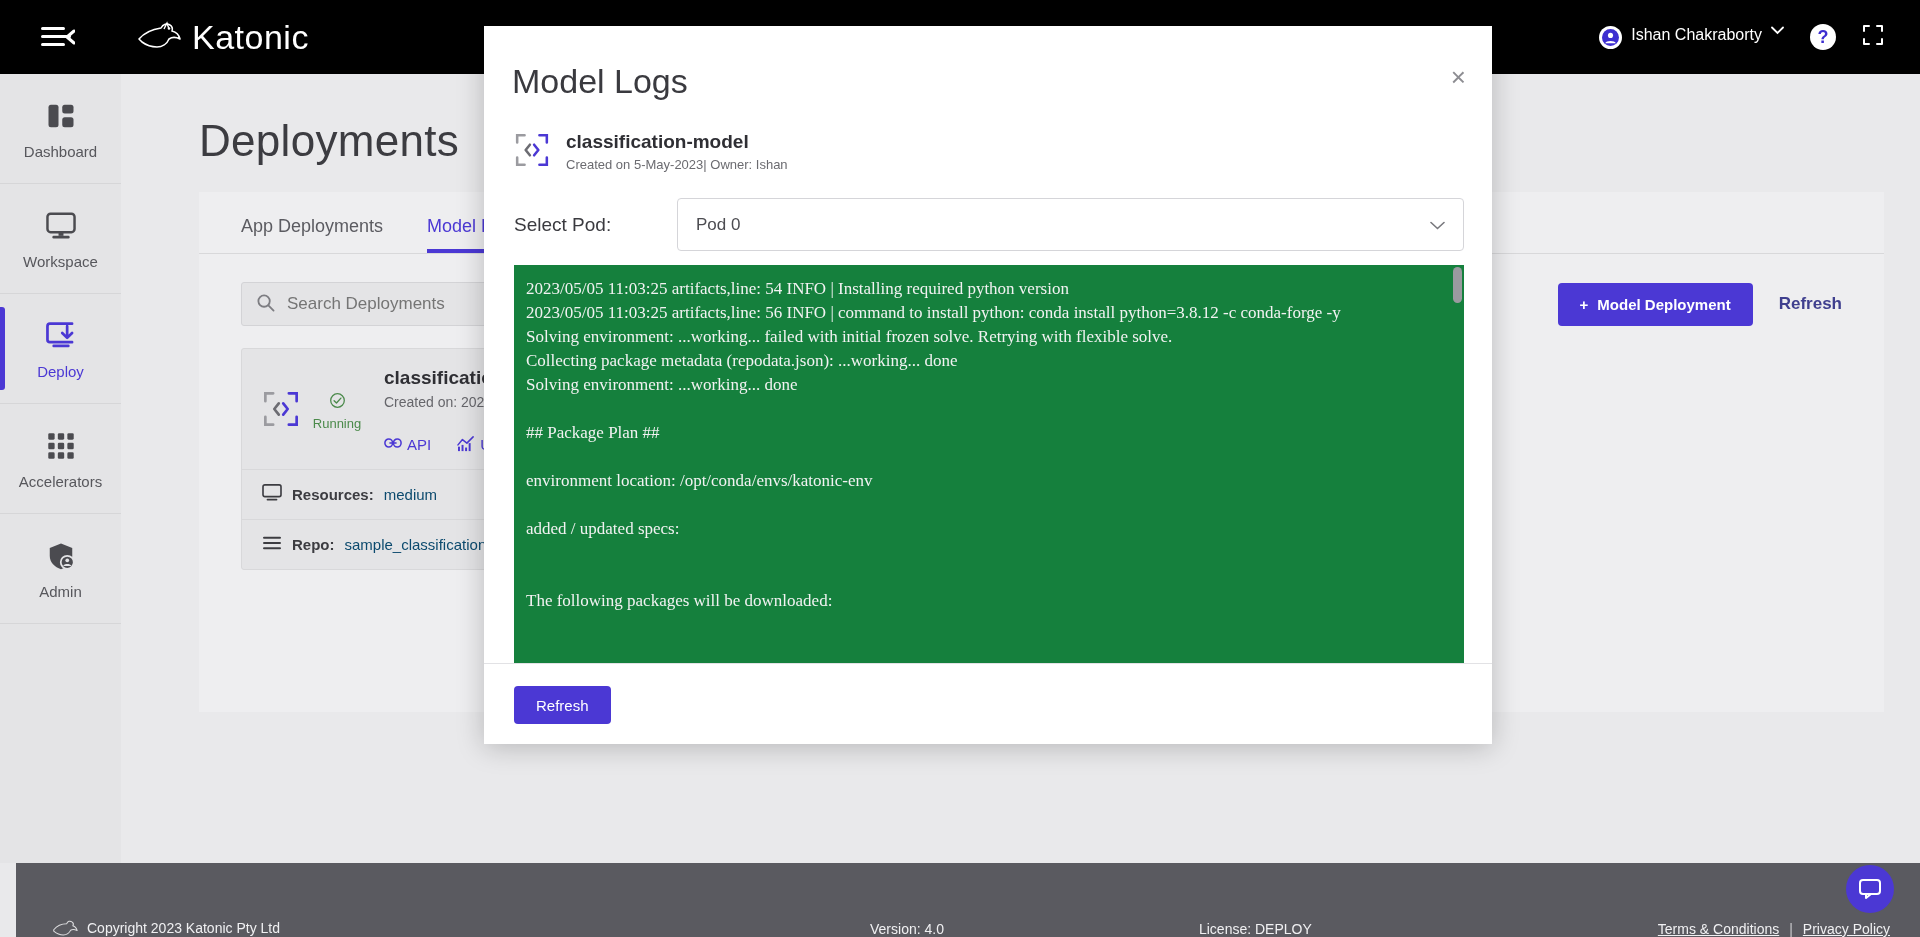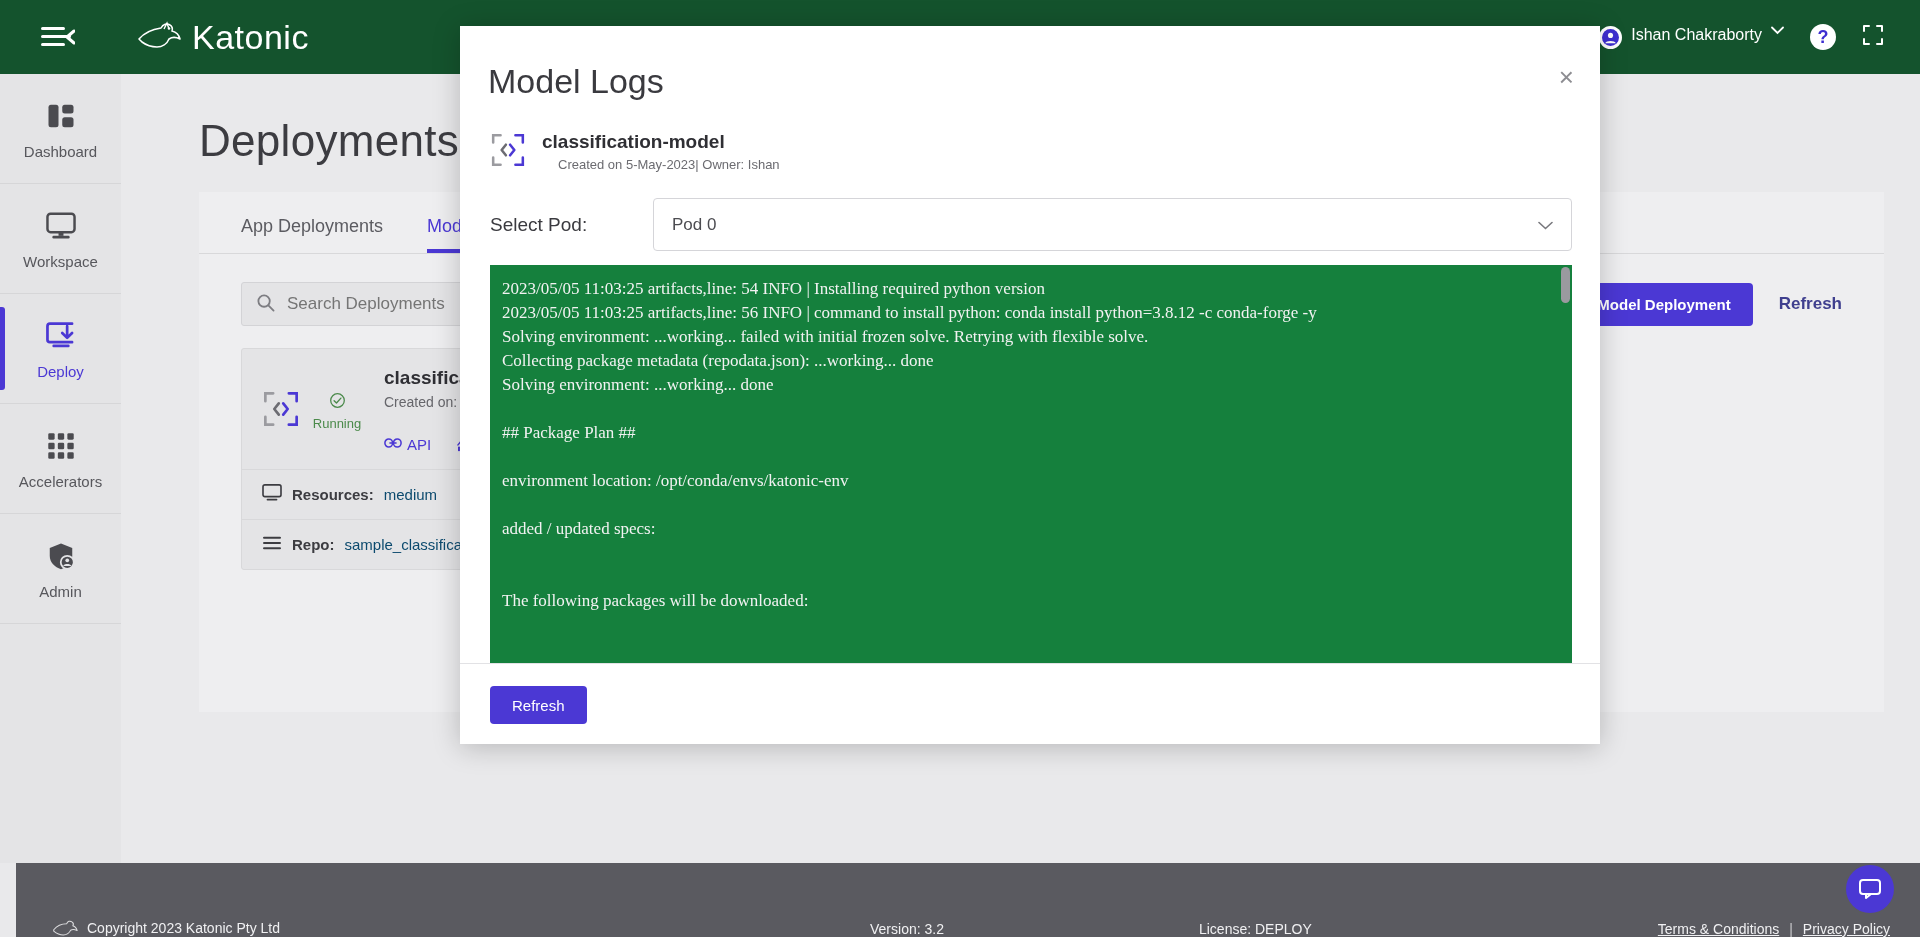--- a/index.html
+++ b/index.html
@@ -8,21 +8,21 @@
     font-family: "Liberation Sans", sans-serif;
     background: #e9e9eb;
     overflow: hidden;
   }
   body { position: relative; }
 
   
   .topbar {
     position: absolute; top: 0; left: 0;
     width: 1920px; height: 74px;
-    background: #14532d;
+    background: #000000;
     display: flex; align-items: center;
     z-index: 30;
   }
   .hamburger {
     width: 60px; display: flex; flex-direction: column;
     align-items: center; justify-content: center;
     margin-left: 28px; cursor: pointer;
   }
   .hamburger svg { display: block; }
   .brand {
@@ -148,40 +148,40 @@
     display:flex; align-items:center; gap: 10px;
     border-top: 1px solid #d8d8da; padding: 14px 20px; font-size: 15px; color:#3c3c41;
     white-space: nowrap;
   }
   .dc-row b { font-weight: 700; }
   .dc-row span.val { color:#0c4a6e; }
 
   
   .modal {
     position: absolute;
-    left: 460px; top: 26px;
-    width: 1140px; height: 718px;
+    left: 484px; top: 26px;
+    width: 1008px; height: 718px;
     background: #fff;
     box-shadow: 0 3px 26px rgba(0,0,0,.22);
     z-index: 50;
     display: flex; flex-direction: column;
   }
   .modal-header { position: relative; padding: 36px 40px 0 28px; }
   .modal-title { font-size: 34px; color: #3a3a3f; font-weight: 400; }
   .modal-close {
     position: absolute; right: 26px; top: 38px;
     font-size: 26px; color: #8d8d92; cursor: pointer; line-height: 1;
     background: none; border: none; font-family: "Liberation Sans", sans-serif;
   }
   .modal-model {
     display: flex; align-items: center; gap: 16px;
     padding: 30px 28px 0 30px;
   }
   .mm-name { font-size: 19px; font-weight: 700; color: #2f2f34; }
-  .mm-sub { font-size: 13px; color: #6b6b70; margin-top: 4px; margin-left: 16px; }
+  .mm-sub { font-size: 13px; color: #6b6b70; margin-top: 4px; }
   .pod-row {
     display: flex; align-items: center;
     padding: 26px 28px 0 30px;
   }
   .pod-label { font-size: 19px; color: #3a3a3f; width: 163px; }
   .pod-select {
     flex: 1; height: 53px;
     border: 1px solid #d5d5d9; border-radius: 4px;
     display: flex; align-items: center; padding: 0 18px;
     font-size: 17px; color: #4c4c51; cursor: pointer; background: #fff;
@@ -528,21 +528,21 @@
   </div>
 </div>
 
 <div class="footer">
   <div class="f-copy">
     <svg width="26" height="18" viewBox="0 0 30 20" aria-hidden="true">
       <path d="M2 12 C6 7 12 5 17 5 C18 2 21 1.5 23 3 C24.5 4 25 6 24 7.5 C27 8.5 28.5 10.5 29 13 C26 11.5 23.5 11.5 21.5 12.5 C20 16 16.5 18 13 18 C9 18 5 16 2 13.5 Z" fill="none" stroke="#dedee0" stroke-width="1.2" stroke-linejoin="round"></path>
     </svg>
     <span>Copyright 2023 Katonic Pty Ltd</span>
   </div>
-  <div class="f-version">Version: 3.2</div>
+  <div class="f-version">Version: 4.0</div>
   <div class="f-license">License: DEPLOY</div>
   <div class="f-links">
     <a>Terms &amp; Conditions</a>
     <span class="f-sep">|</span>
     <a>Privacy Policy</a>
   </div>
 </div>
 
 <div class="chat-bubble">
   <svg width="24" height="24" viewBox="0 0 24 24" aria-hidden="true">

